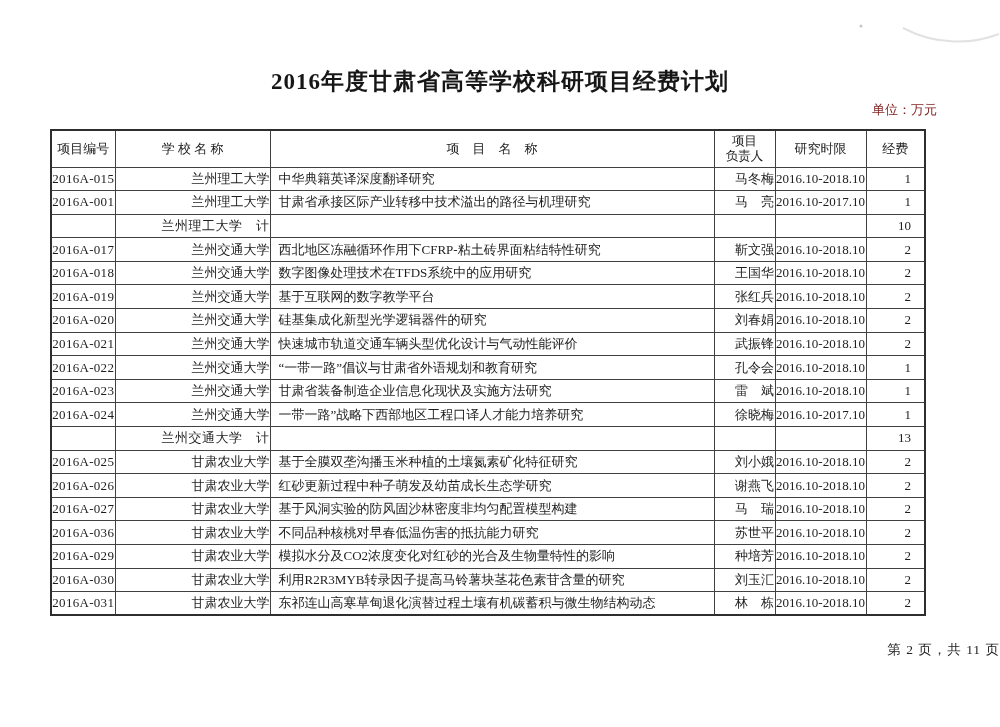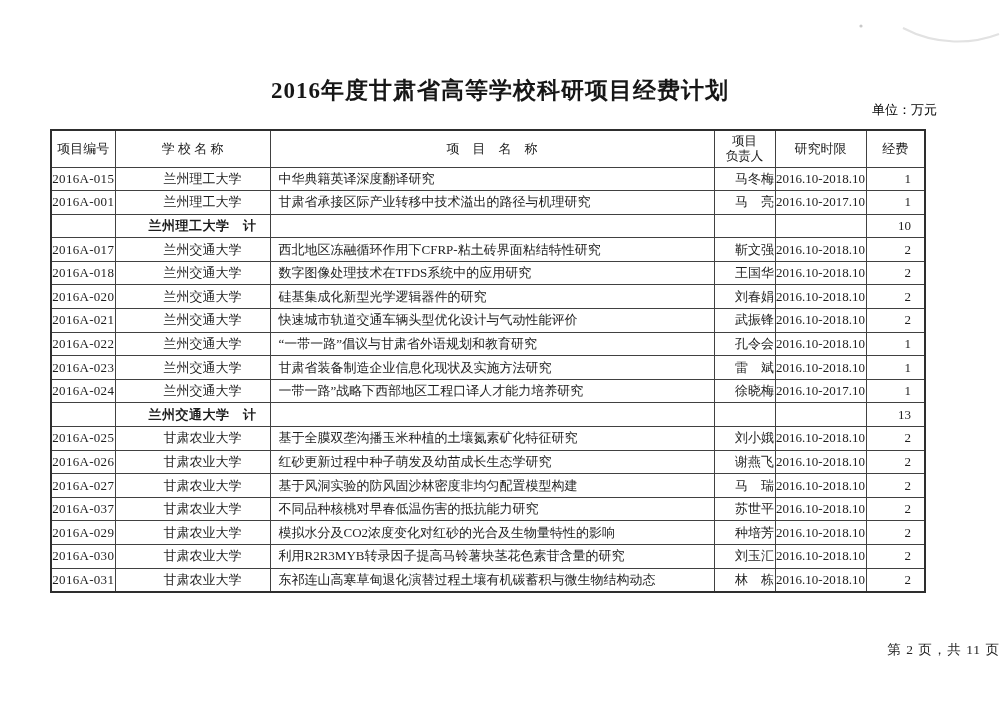--- a/index.html
+++ b/index.html
@@ -7,47 +7,47 @@
   body {
     position:relative;
     background:#ffffff;
     font-family:"Liberation Serif","DejaVu Serif",serif;
     color:#1d1d1d;
     overflow:hidden;
   }
   .doc-title {
     position:absolute; top:66px; left:0; width:1000px;
     text-align:center; font-size:23px; font-weight:bold;
-    letter-spacing:1px; color:#161616;margin-top:9px;
+    letter-spacing:1px; color:#161616;
   }
   .unit-label {
     position:absolute; top:101px; left:63px; width:874px;
-    text-align:right; font-size:13px; color:#000000;
+    text-align:right; font-size:13px; color:#7f1d1d;
   }
   .table-wrap { position:absolute; top:129px; left:50px; width:796px; }
   table.plan {
     width:874px; border-collapse:collapse; table-layout:fixed;
     border:2px solid #2e2e2e;
   }
   table.plan th, table.plan td {
     border:1px solid #414141;
     font-size:13px; color:#1d1d1d;
     vertical-align:middle;
     overflow:hidden; white-space:nowrap;
   }
   table.plan th { height:37px; font-weight:normal; text-align:center; }
   table.plan td { height:23.6px; }
   th.h-leader div { line-height:1.15; font-size:12.5px; }
   .c-num    { text-align:center; font-size:12.5px; letter-spacing:0.3px; }
-  .c-school { text-align:center; padding-left:20px; }
+  .c-school { text-align:right; padding-left:20px; }
   .c-proj   { text-align:left; padding-left:8px; }
   .c-leader { text-align:center;padding-left:20px; }
   .c-period { text-align:center; font-size:12.5px; }
   .c-fund   { text-align:right; padding-right:13px; font-size:13px; }
-  tr.subtotal .c-school { font-weight:bold; letter-spacing:0.5px; }
+  tr.subtotal .c-school { font-weight:normal; letter-spacing:0.5px; }
   .page-footer {
     position:absolute; top:641px; left:0; width:1000px;
     text-align:right; font-size:13.5px; color:#242424; letter-spacing:1px;
   }
   .scan-artifact { position:absolute; top:14px; left:845px; }
 </style>
 </head>
 <body>
 
 <svg class="scan-artifact" width="155" height="40" viewBox="0 0 155 40">
@@ -116,20 +116,28 @@
       </tr>
       <tr>
         <td class="c-num">2016A-018</td>
         <td class="c-school">兰州交通大学</td>
         <td class="c-proj">数字图像处理技术在TFDS系统中的应用研究</td>
         <td class="c-leader">王国华</td>
         <td class="c-period">2016.10-2018.10</td>
         <td class="c-fund">2</td>
       </tr>
       <tr>
+        <td class="c-num">2016A-019</td>
+        <td class="c-school">兰州交通大学</td>
+        <td class="c-proj">基于互联网的数字教学平台</td>
+        <td class="c-leader">张红兵</td>
+        <td class="c-period">2016.10-2018.10</td>
+        <td class="c-fund">2</td>
+      </tr>
+      <tr>
         <td class="c-num">2016A-020</td>
         <td class="c-school">兰州交通大学</td>
         <td class="c-proj">硅基集成化新型光学逻辑器件的研究</td>
         <td class="c-leader">刘春娟</td>
         <td class="c-period">2016.10-2018.10</td>
         <td class="c-fund">2</td>
       </tr>
       <tr>
         <td class="c-num">2016A-021</td>
         <td class="c-school">兰州交通大学</td>
@@ -188,21 +196,21 @@
       </tr>
       <tr>
         <td class="c-num">2016A-027</td>
         <td class="c-school">甘肃农业大学</td>
         <td class="c-proj">基于风洞实验的防风固沙林密度非均匀配置模型构建</td>
         <td class="c-leader">马　瑞</td>
         <td class="c-period">2016.10-2018.10</td>
         <td class="c-fund">2</td>
       </tr>
       <tr>
-        <td class="c-num">2016A-037</td>
+        <td class="c-num">2016A-036</td>
         <td class="c-school">甘肃农业大学</td>
         <td class="c-proj">不同品种核桃对早春低温伤害的抵抗能力研究</td>
         <td class="c-leader">苏世平</td>
         <td class="c-period">2016.10-2018.10</td>
         <td class="c-fund">2</td>
       </tr>
       <tr>
         <td class="c-num">2016A-029</td>
         <td class="c-school">甘肃农业大学</td>
         <td class="c-proj">模拟水分及CO2浓度变化对红砂的光合及生物量特性的影响</td>

